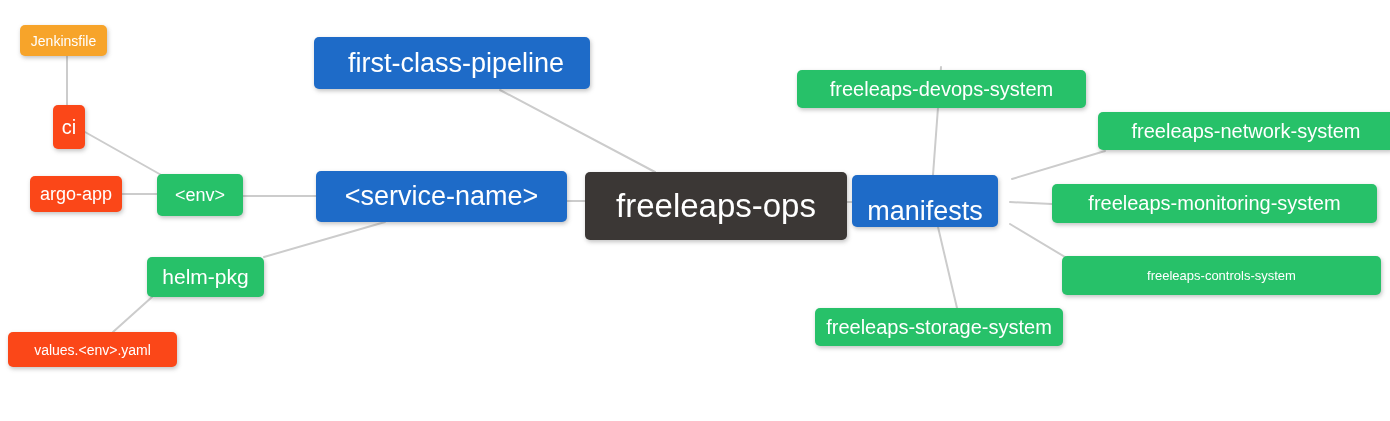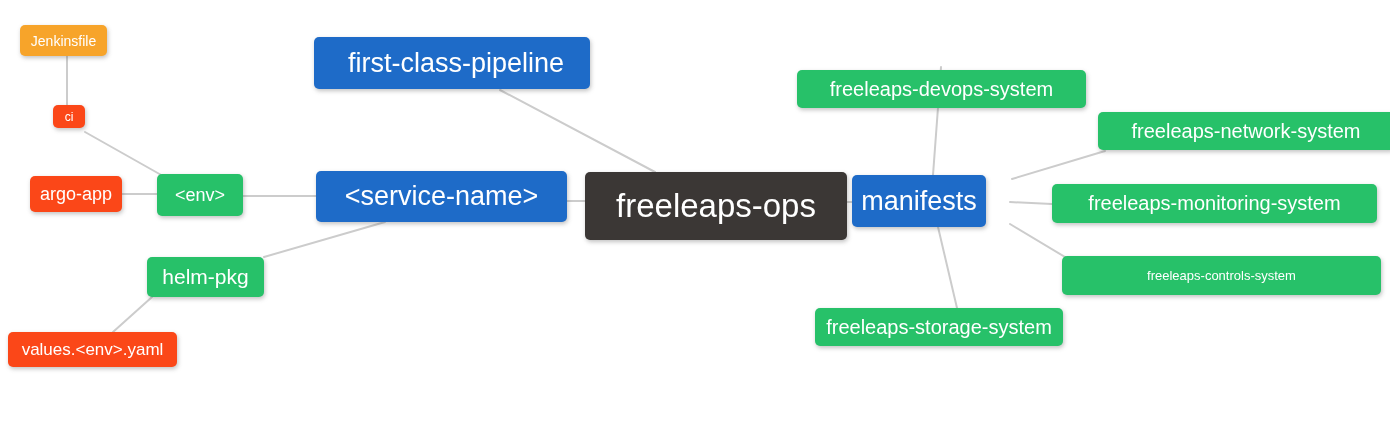--- a/index.html
+++ b/index.html
@@ -52,45 +52,45 @@
       <line x1="847" y1="202" x2="852" y2="202" stroke="#cccccc" stroke-width="2" stroke-linecap="round"></line>
       <line x1="933" y1="175" x2="941" y2="67" stroke="#cccccc" stroke-width="2" stroke-linecap="round"></line>
       <line x1="1012" y1="179" x2="1105" y2="151" stroke="#cccccc" stroke-width="2" stroke-linecap="round"></line>
       <line x1="1010" y1="202" x2="1052" y2="204" stroke="#cccccc" stroke-width="2" stroke-linecap="round"></line>
       <line x1="1010" y1="224" x2="1065" y2="257" stroke="#cccccc" stroke-width="2" stroke-linecap="round"></line>
       <line x1="938" y1="227" x2="957" y2="308" stroke="#cccccc" stroke-width="2" stroke-linecap="round"></line>
     </svg>
     <div class="node" style="left: 20px; top: 25px; width: 87px; height: 31px; font-size: 14px; background: rgb(247, 164, 42);">
       <span>Jenkinsfile</span>
     </div>
-    <div class="node" style="left: 53px; top: 105px; width: 32px; height: 23px; font-size: 12px; background: rgb(251, 71, 24);">
+    <div class="node" style="left: 53px; top: 105px; width: 32px; height: 44px; font-size: 20px; background: rgb(251, 71, 24);">
       <span>ci</span>
     </div>
     <div class="node" style="left: 30px; top: 176px; width: 92px; height: 36px; font-size: 18px; background: rgb(251, 71, 24);">
       <span>argo-app</span>
     </div>
     <div class="node" style="left: 157px; top: 174px; width: 86px; height: 42px; font-size: 18px; background: rgb(39, 193, 105); text-align: right;">
       <span>&lt;env&gt;</span>
     </div>
     <div class="node" style="left: 147px; top: 257px; width: 117px; height: 40px; font-size: 21px; background: rgb(39, 193, 105);">
       <span>helm-pkg</span>
     </div>
-    <div class="node" style="left: 8px; top: 332px; width: 169px; height: 35px; font-size: 17px; background: rgb(251, 71, 24);">
+    <div class="node" style="left: 8px; top: 332px; width: 169px; height: 35px; font-size: 14px; background: rgb(251, 71, 24);">
       <span>values.&lt;env&gt;.yaml</span>
     </div>
     <div class="node" style="left: 314px; top: 37px; width: 276px; height: 52px; font-size: 27px; background: rgb(30, 107, 200); padding-left: 8px;">
       <span>first-class-pipeline</span>
     </div>
     <div class="node" style="left: 316px; top: 171px; width: 251px; height: 51px; font-size: 27px; background: rgb(30, 107, 200);">
       <span>&lt;service-name&gt;</span>
     </div>
     <div class="node" style="left: 585px; top: 172px; width: 262px; height: 68px; font-size: 33px; background: rgb(59, 55, 53);">
       <span>freeleaps-ops</span>
     </div>
-    <div class="node" style="left: 852px; top: 175px; width: 134px; height: 52px; font-size: 27px; background: rgb(30, 107, 200);">
+    <div class="node" style="left: 852px; top: 175px; width: 146px; height: 52px; font-size: 27px; background: rgb(30, 107, 200); align-items: flex-end;">
       <span>manifests</span>
     </div>
     <div class="node" style="left: 797px; top: 29px; width: 289px; height: 38px; font-size: 20px; background: rgb(39, 193, 105); margin-top: 41px;">
       <span>freeleaps-devops-system</span>
     </div>
     <div class="node" style="left: 1054px; top: 112px; width: 296px; height: 38px; font-size: 20px; background: rgb(39, 193, 105); margin-left: 44px;">
       <span>freeleaps-network-system</span>
     </div>
     <div class="node" style="left: 1052px; top: 184px; width: 325px; height: 39px; font-size: 20px; background: rgb(39, 193, 105);">
       <span>freeleaps-monitoring-system</span>

